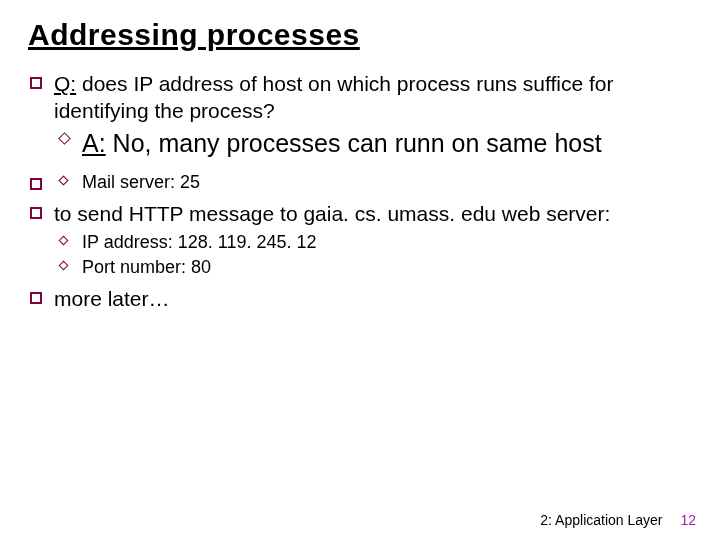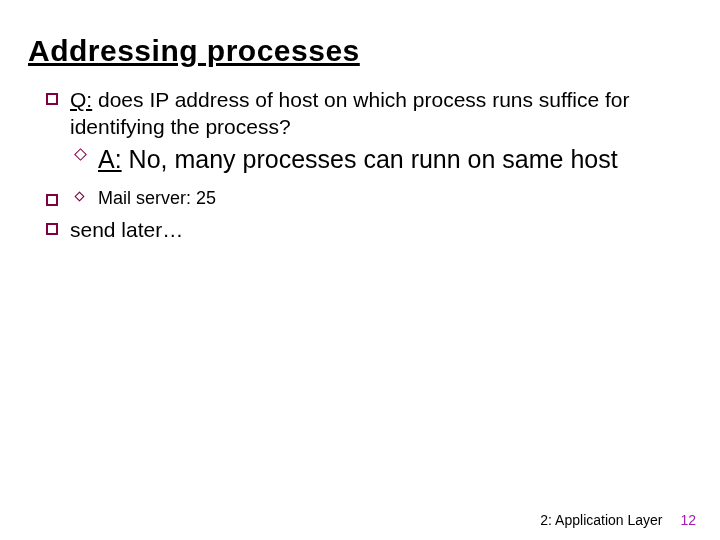--- a/index.html
+++ b/index.html
@@ -8,32 +8,32 @@
     padding: 0;
     width: 720px;
     height: 540px;
     background: #fff;
     font-family: "Comic Sans MS", "Comic Sans", cursive, sans-serif;
     color: #000;
   }
   .slide {
     width: 720px;
     height: 540px;
-    padding: 34px 28px 14px 28px;
+    padding: 18px 28px 14px 28px;
     position: relative;
   }
   .title {
     font-size: 30px;
     text-decoration: underline;
     margin: 0 0 18px 0;
     letter-spacing: 0.5px;
   }
   ul.body {
     list-style: none;
-    margin: 16px;
+    margin: 0;
     padding: 0;
     font-size: 21px;
     line-height: 1.30;
   }
   ul.body > li {
     position: relative;
     padding-left: 26px;
     margin-bottom: 4px;
   }
   .bullet-sq {
@@ -127,24 +127,38 @@
         <li>
           <span class="diamond sm"></span>
         </li>
         <li>
           <span class="diamond sm"></span>
           <span>Mail server: 25</span>
         </li>
       </ul>
     </li>
 
+    <li>
+      <span class="bullet-sq"></span>
+      <span>to send HTTP message to gaia. cs. umass. edu web server:</span>
+      <ul class="sub2">
+        <li>
+          <span class="diamond sm"></span>
+          <span>IP address: 128. 119. 245. 12</span>
+        </li>
+        <li>
+          <span class="diamond sm"></span>
+          <span>Port number: 80</span>
+        </li>
+      </ul>
+    </li>
 
     <li>
       <span class="bullet-sq"></span>
-      <span>send later…</span>
+      <span>more later…</span>
     </li>
 
   </ul>
 
   <div class="footer">
     <span class="lbl">2: Application Layer</span>
     <span class="num">12</span>
   </div>
 
 </div>

